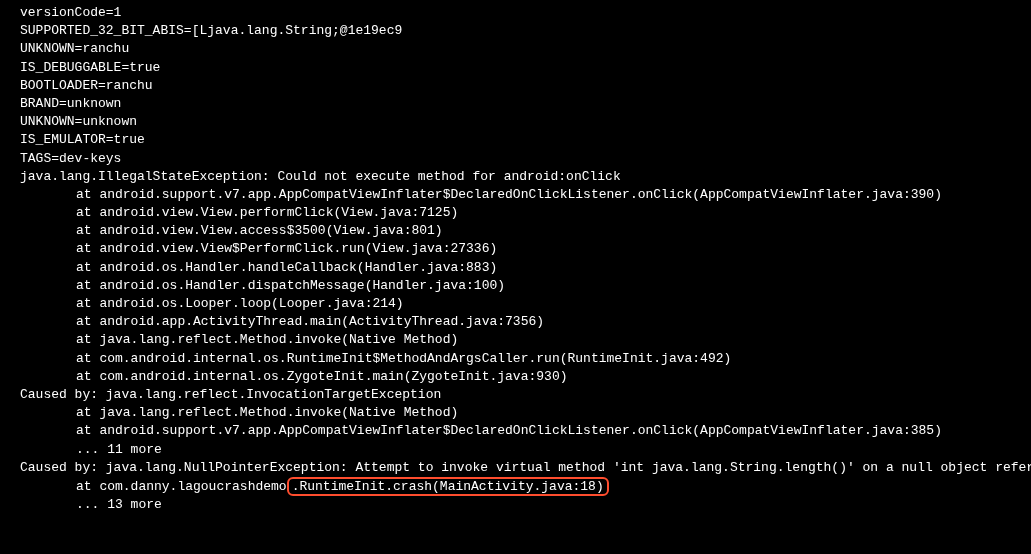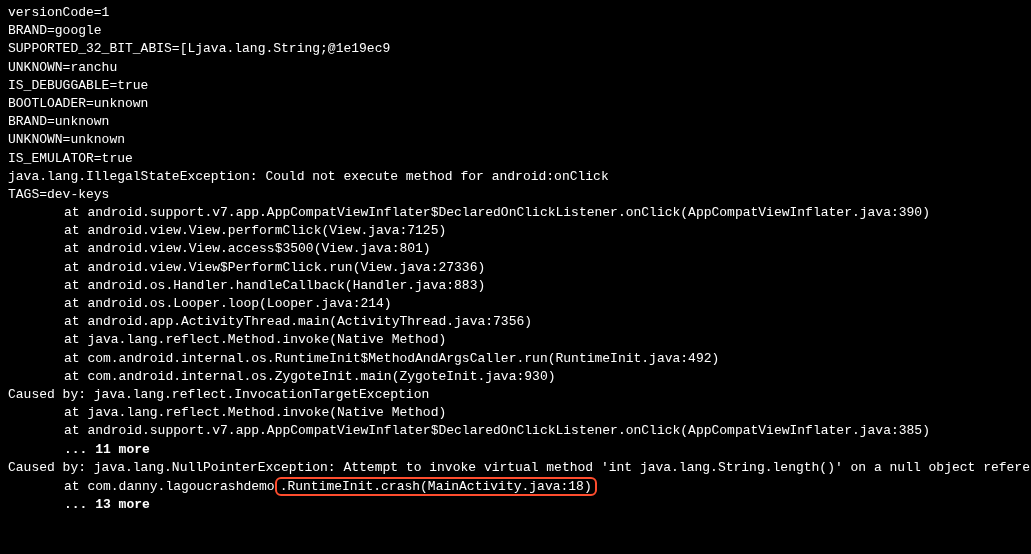--- a/index.html
+++ b/index.html
@@ -14,57 +14,57 @@
       font-size: 13px;
       line-height: 1.4;
       padding: 4px 8px;
       width: 1031px;
       height: 554px;
       overflow: hidden;
       white-space: nowrap;
     }
     .log-line {
       display: block;
+      margin-left: 12px;
     }
     .indent-at {
       padding-left: 56px;
     }
     .indent-more {
       padding-left: 56px;
-      font-weight: bold;
     }
     .highlight-box {
       border: 2px solid #ff4d2e;
       border-radius: 6px;
       padding: 0 3px;
       display: inline-block;
       line-height: 1.2;
     }
   </style>
 </head>
 <body>
 
 <div>
   <span class="log-line">versionCode=1</span>
-  <span class="log-line">BRAND=google</span>
   <span class="log-line">SUPPORTED_32_BIT_ABIS=[Ljava.lang.String;@1e19ec9</span>
   <span class="log-line">UNKNOWN=ranchu</span>
   <span class="log-line">IS_DEBUGGABLE=true</span>
-  <span class="log-line">BOOTLOADER=unknown</span>
+  <span class="log-line">BOOTLOADER=ranchu</span>
   <span class="log-line">BRAND=unknown</span>
   <span class="log-line">UNKNOWN=unknown</span>
   <span class="log-line">IS_EMULATOR=true</span>
+  <span class="log-line">TAGS=dev-keys</span>
+
   <span class="log-line">java.lang.IllegalStateException: Could not execute method for android:onClick</span>
-
-  <span class="log-line">TAGS=dev-keys</span>
   <span class="log-line indent-at">at android.support.v7.app.AppCompatViewInflater$DeclaredOnClickListener.onClick(AppCompatViewInflater.java:390)</span>
   <span class="log-line indent-at">at android.view.View.performClick(View.java:7125)</span>
   <span class="log-line indent-at">at android.view.View.access$3500(View.java:801)</span>
   <span class="log-line indent-at">at android.view.View$PerformClick.run(View.java:27336)</span>
   <span class="log-line indent-at">at android.os.Handler.handleCallback(Handler.java:883)</span>
+  <span class="log-line indent-at">at android.os.Handler.dispatchMessage(Handler.java:100)</span>
   <span class="log-line indent-at">at android.os.Looper.loop(Looper.java:214)</span>
   <span class="log-line indent-at">at android.app.ActivityThread.main(ActivityThread.java:7356)</span>
   <span class="log-line indent-at">at java.lang.reflect.Method.invoke(Native Method)</span>
   <span class="log-line indent-at">at com.android.internal.os.RuntimeInit$MethodAndArgsCaller.run(RuntimeInit.java:492)</span>
   <span class="log-line indent-at">at com.android.internal.os.ZygoteInit.main(ZygoteInit.java:930)</span>
 
   <span class="log-line">Caused by: java.lang.reflect.InvocationTargetException</span>
   <span class="log-line indent-at">at java.lang.reflect.Method.invoke(Native Method)</span>
   <span class="log-line indent-at">at android.support.v7.app.AppCompatViewInflater$DeclaredOnClickListener.onClick(AppCompatViewInflater.java:385)</span>
   <span class="log-line indent-more">... 11 more</span>

